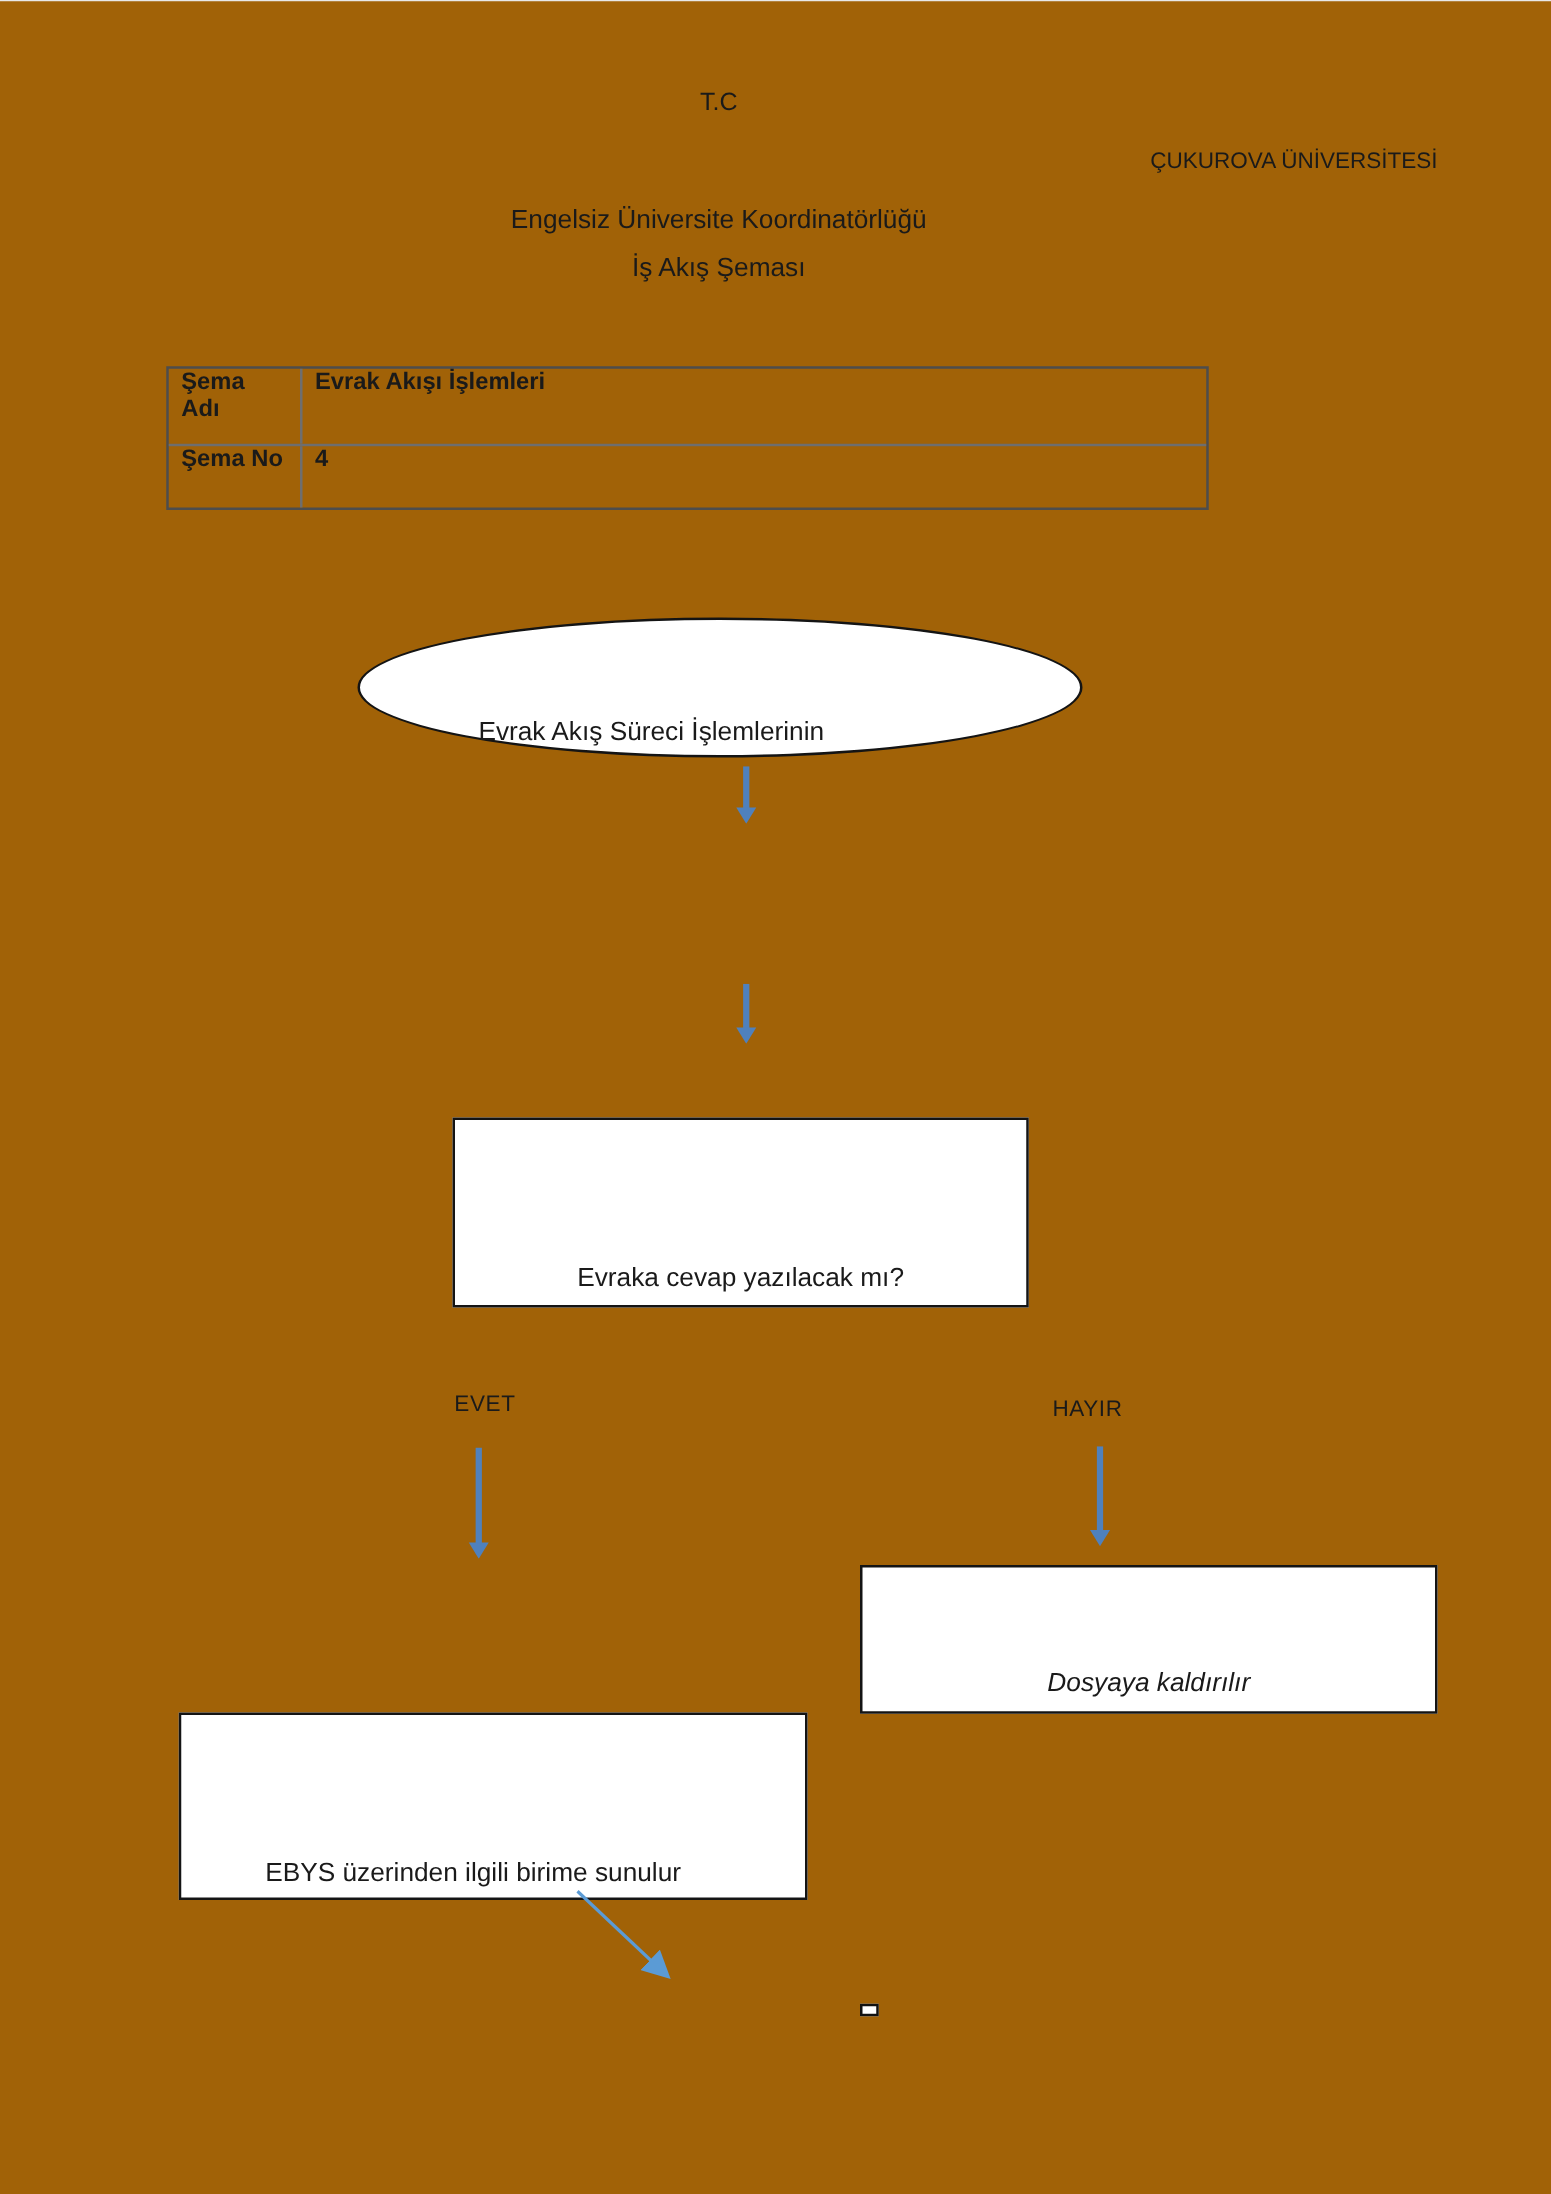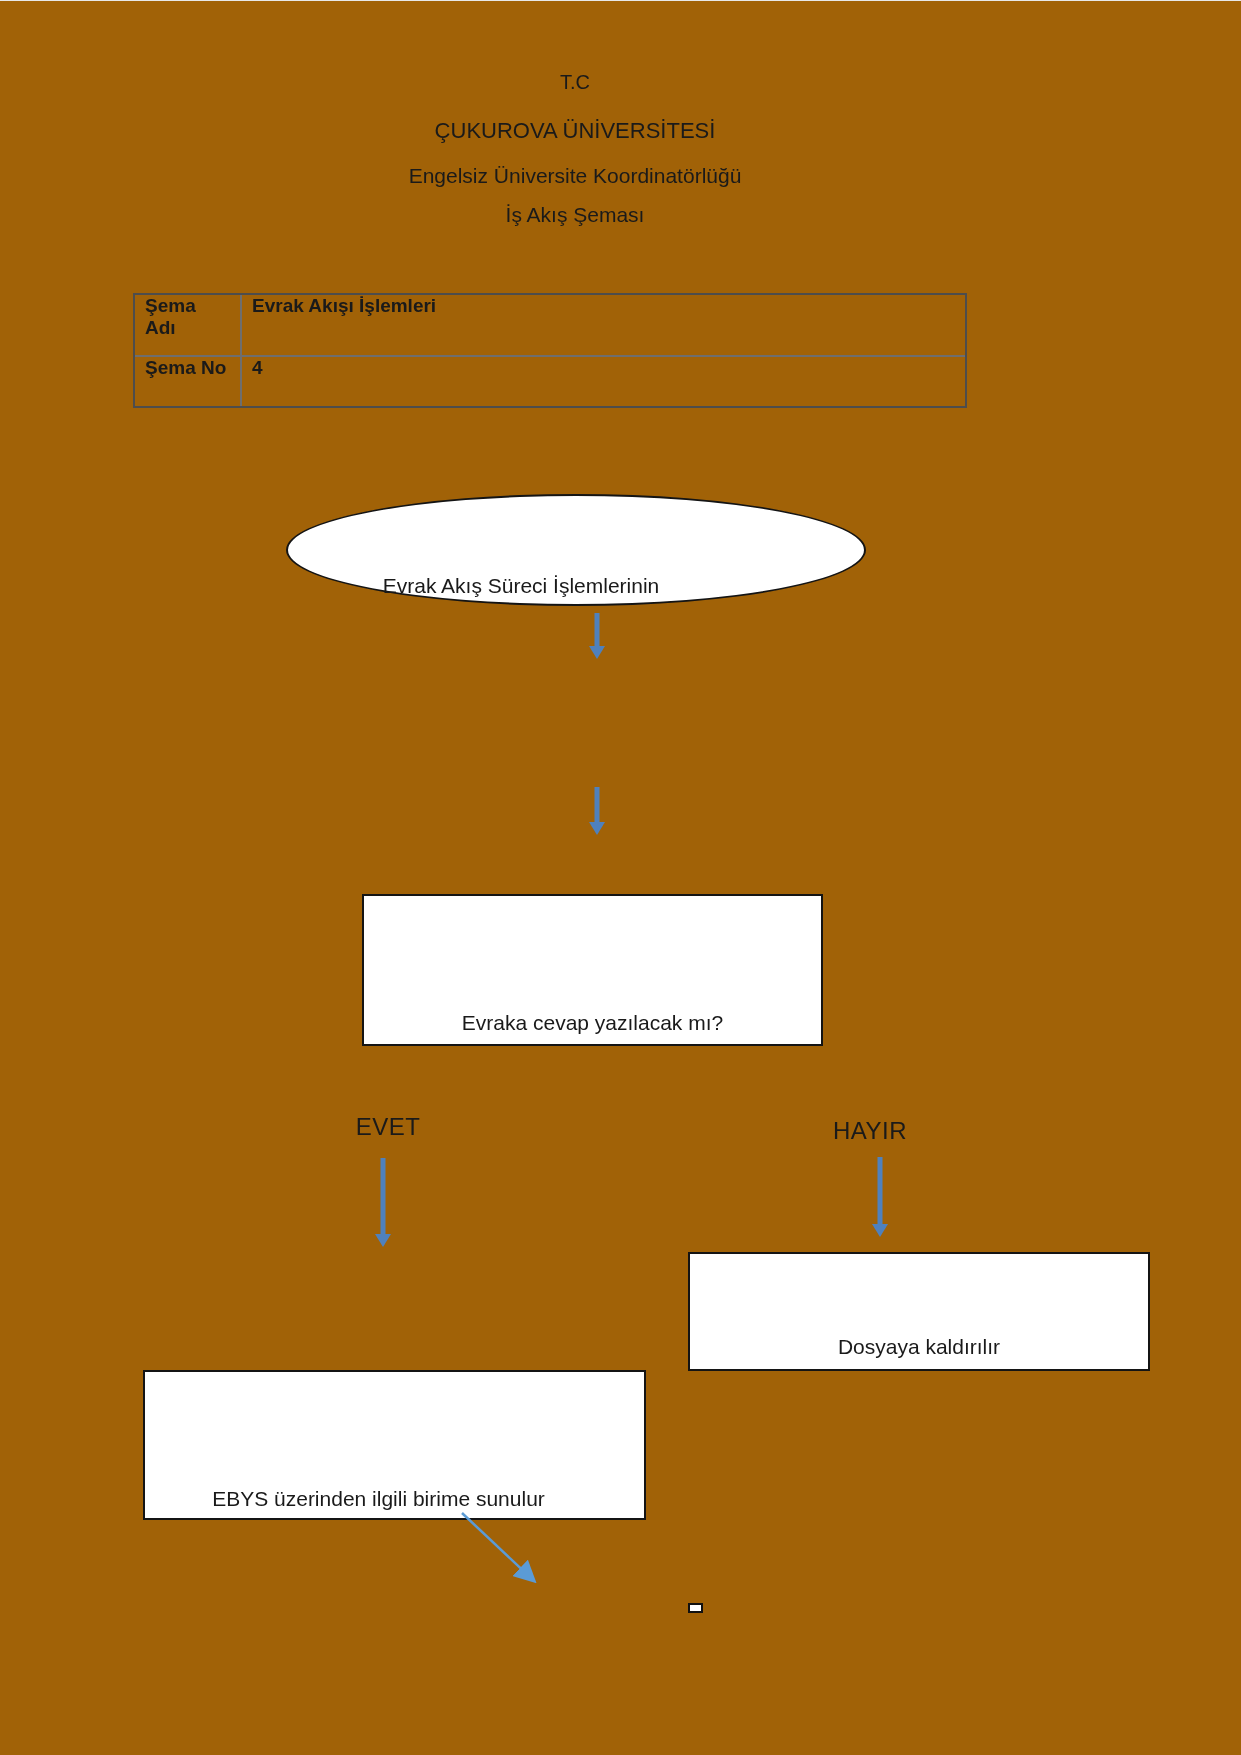--- a/index.html
+++ b/index.html
@@ -10,21 +10,21 @@
     width: 1241px;
     height: 1755px;
     background: #a16207;
     margin: 1px auto;
     overflow: hidden;
   }
   
   .doc-header { position: absolute; left: 0; top: 0; width: 1150px; text-align: center; }
   .hdr-line { position: absolute; left: 0; width: 100%; }
   .hdr-tc        { top: 70px;  font-size: 20px; }
-  .hdr-univ      { top: 117px; font-size: 22px; }
+  .hdr-univ      { top: 117px; font-size: 18px; text-align: right; }
   .hdr-coord     { top: 163px; font-size: 21px; }
   .hdr-title     { top: 202px; font-size: 21px; }
   
   .info-table {
     position: absolute; left: 133px; top: 292px; width: 834px;
     border: 2px solid #4d4d4d;
   }
   .info-row { display: flex; }
   .info-row.first { height: 62px; border-bottom: 2px solid #6e6e6e; }
   .info-row.second { height: 49px; }
@@ -36,26 +36,26 @@
   .ellipse {
     left: 286px; top: 493px; width: 580px; height: 112px;
     border: 2px solid #141414; border-radius: 50%;
   }
   .ellipse .txt { transform: translate(-55px, -6px); }
   .rect { border: 2px solid #141414; }
   .box-step1 { left: 320px; top: 664px; width: 498px; height: 119px; }
   .box-step1 .txt { width: 450px; line-height: 1.35; transform: translateY(-4px); }
   .box-decision { left: 362px; top: 893px; width: 461px; height: 152px; }
   .box-decision .txt { transform: translateY(-9px); }
-  .box-no-result { left: 688px; top: 1251px; width: 462px; height: 119px; }
+  .box-no-result { left: 688px; top: 1251px; width: 462px; height: 119px; font-style: italic; }
   .box-no-result .txt { transform: translateY(-10px); }
   .box-yes-result { left: 143px; top: 1369px; width: 503px; height: 150px; }
   .box-yes-result .txt { transform: translate(-16px, -7px); }
   
-  .branch-label { position: absolute; width: 100px; text-align: center; font-size: 24px; letter-spacing: 0.5px; }
+  .branch-label { position: absolute; width: 100px; text-align: center; font-size: 18px; letter-spacing: 0.5px; }
   .label-evet  { left: 338px; top: 1112px; }
   .label-hayir { left: 820px; top: 1116px; }
   
   .arrow { position: absolute; }
   .arrow svg { display: block; }
   .arr-1     { left: 588px; top: 612px; }
   .arr-2     { left: 588px; top: 786px; }
   .arr-evet  { left: 374px; top: 1157px; }
   .arr-hayir { left: 871px; top: 1156px; }
   .arr-diag  { left: 452px; top: 1502px; }

